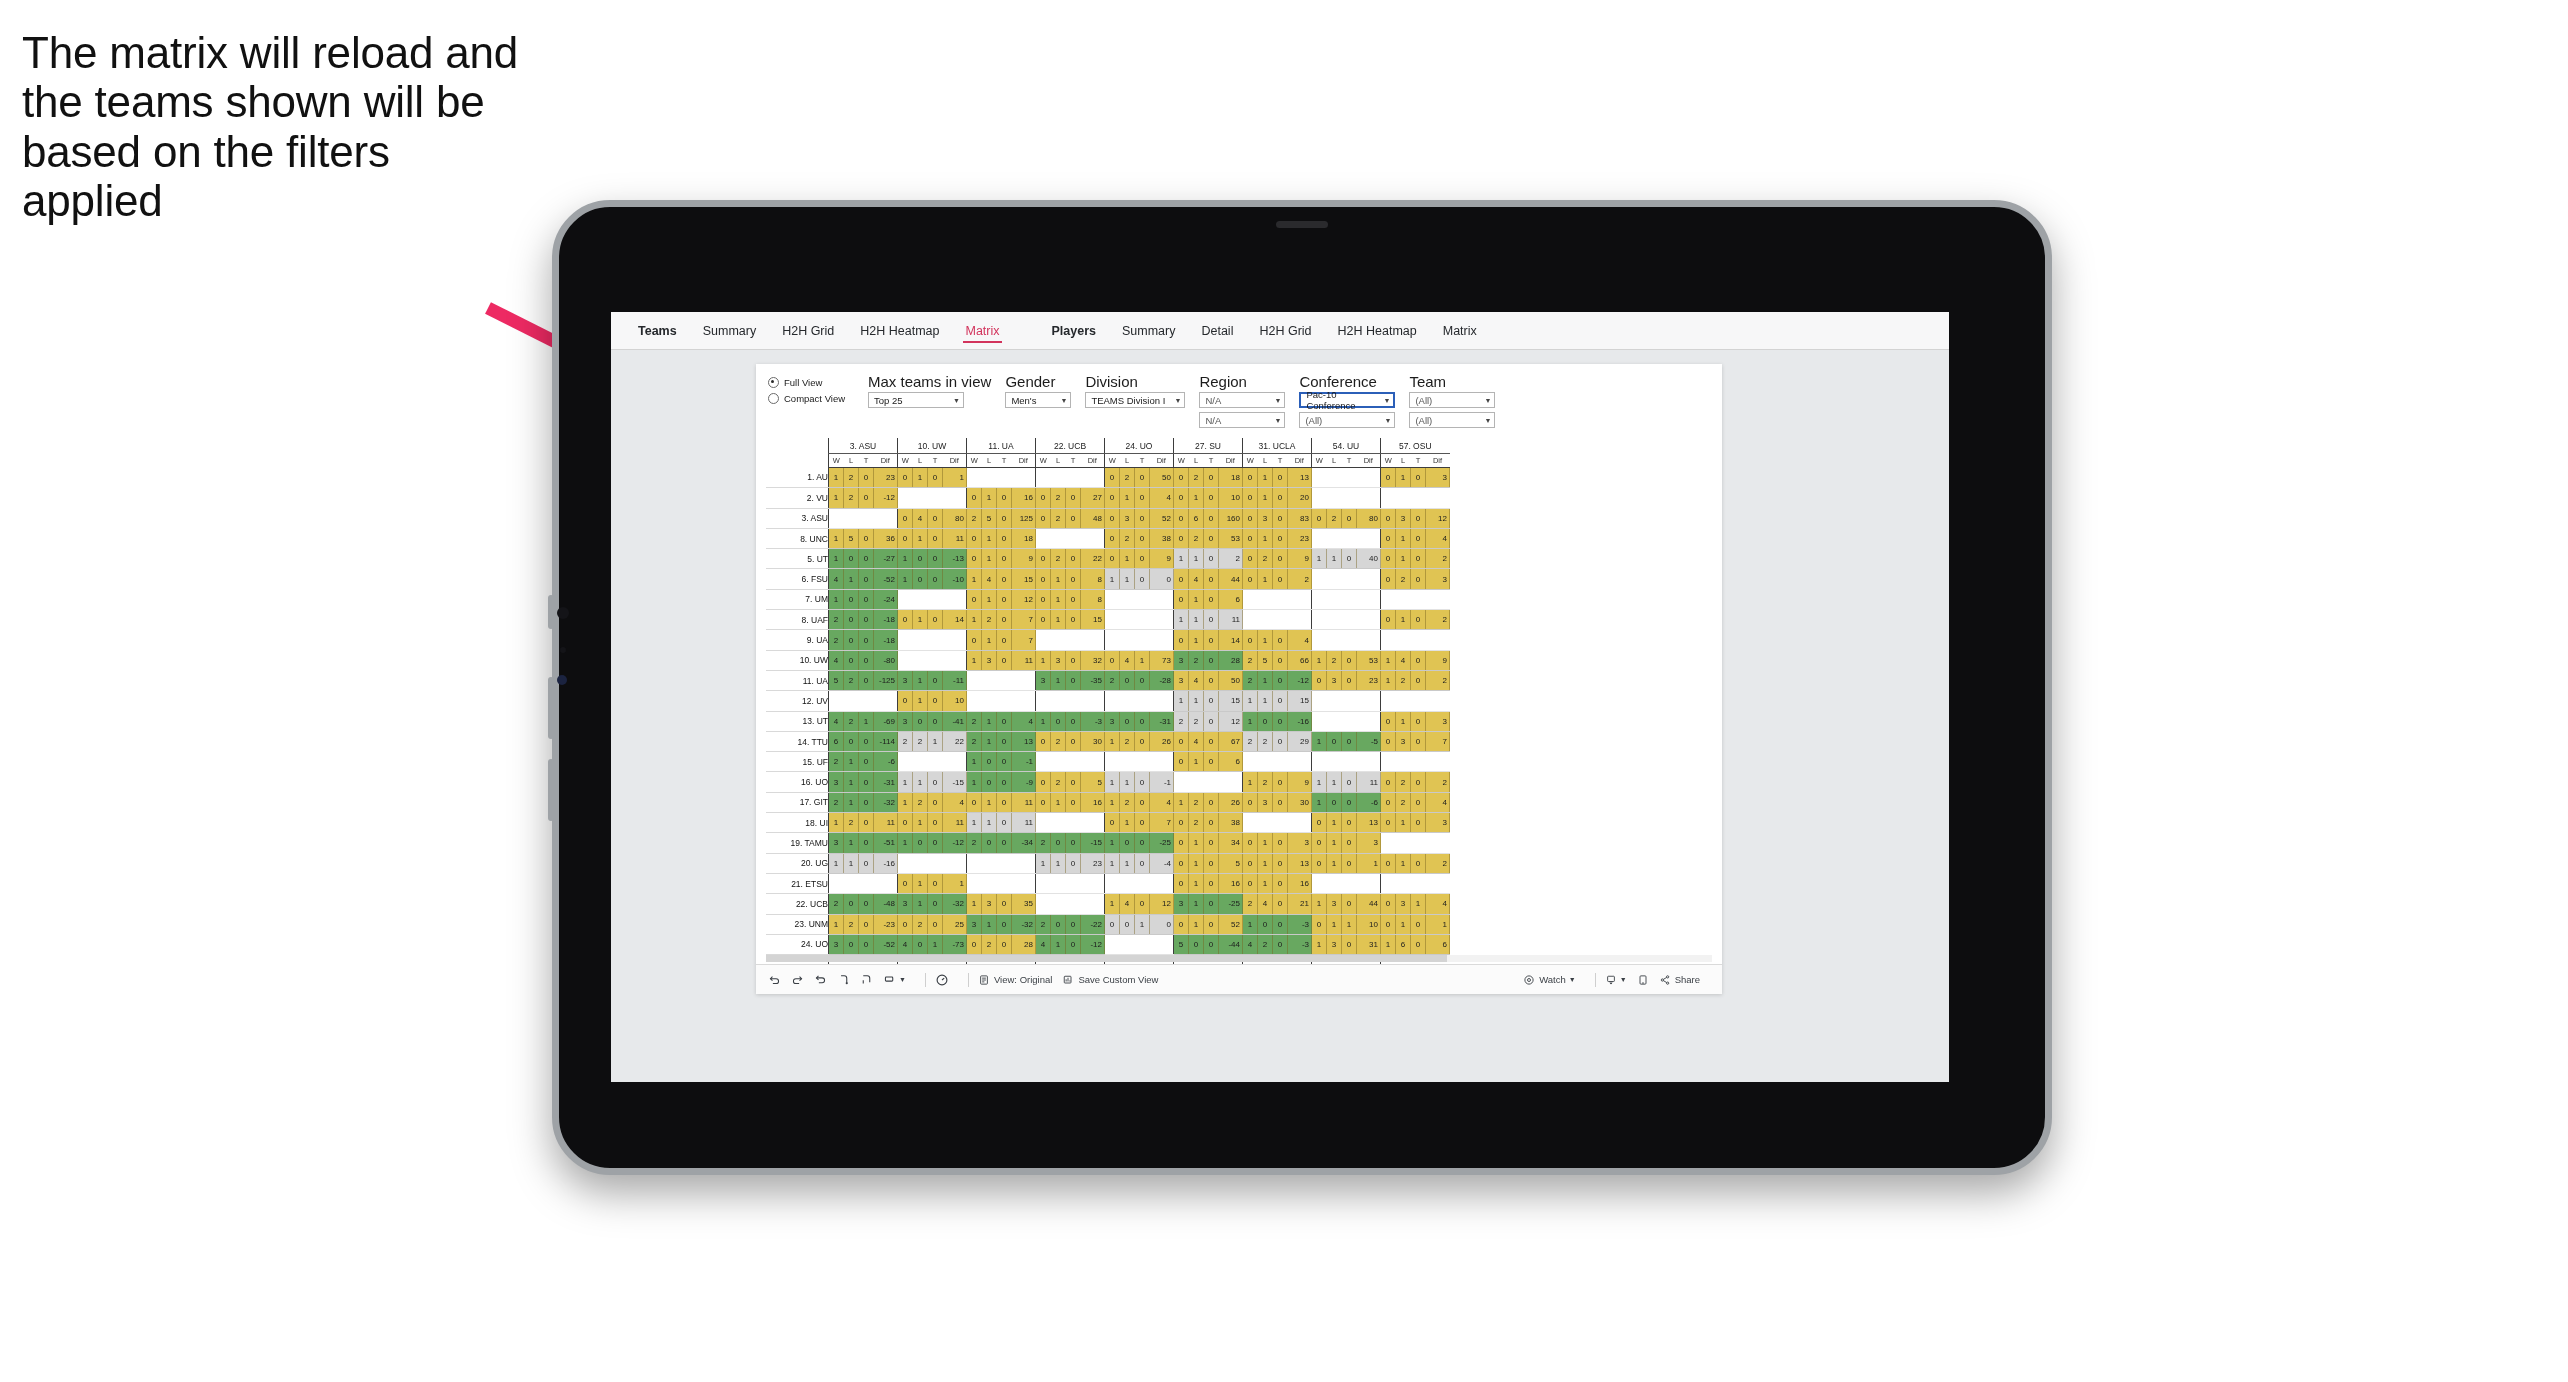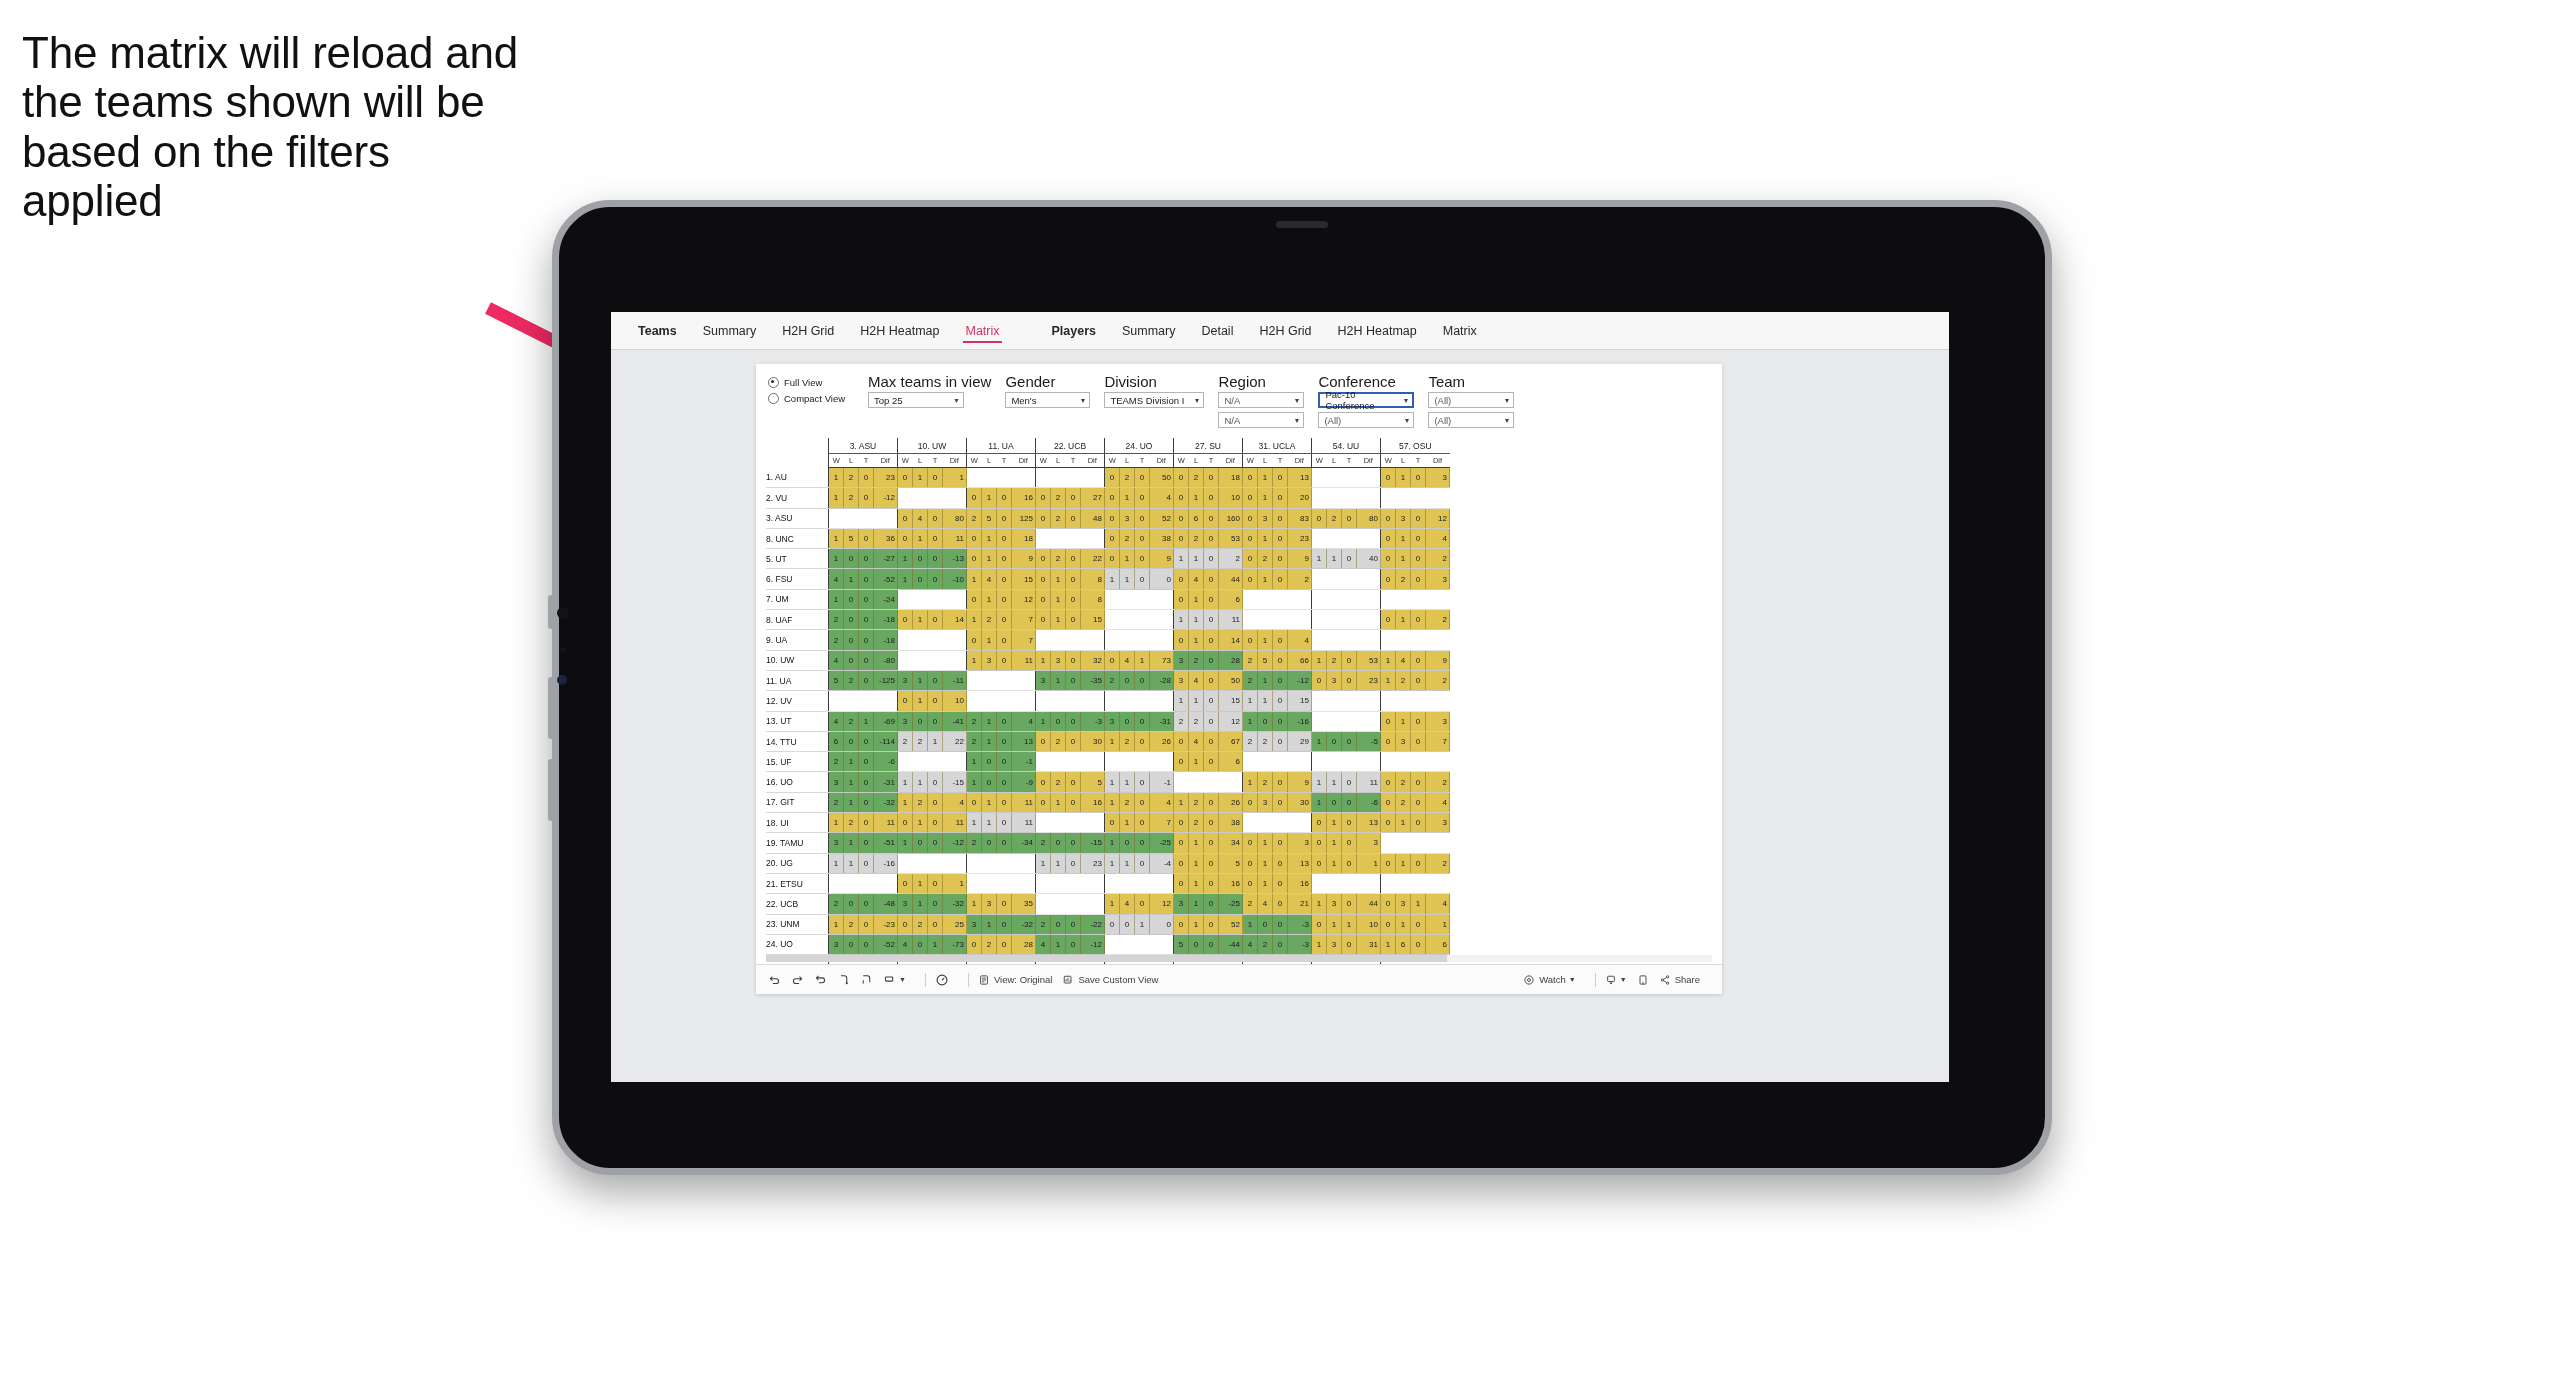--- a/index.html
+++ b/index.html
@@ -92,35 +92,35 @@
   .radio.on::after{content:"";position:absolute;left:2px;top:2px;width:3px;height:3px;
     border-radius:50%;background:#2b2b2b;}
   .filter-col{margin-left:14px;}
   .filter-label{font-size:15px;color:#1c1c1c;margin-bottom:3px;line-height:1;}
   .select{height:16px;border:1px solid #b4b4b4;background:#fff;display:flex;align-items:center;
     justify-content:space-between;padding:0 3px 0 5px;font-size:9.5px;color:#1a1a1a;
     box-sizing:border-box;margin-bottom:4px;cursor:pointer;}
   .select.focused{border:2px solid #2b5fb8;}
   .select .caret{font-size:7px;color:#444;margin-left:4px;}
   .select.muted{color:#555;}
-  .w-max{width:96px;} .w-gen{width:85px;} .w-div{width:100px;}
+  .w-max{width:96px;} .w-gen{width:66px;} .w-div{width:100px;}
   .w-reg{width:86px;} .w-conf{width:96px;} .w-team{width:86px;}
 
   
   #matrix-wrap{flex:1;overflow:hidden;position:relative;padding:0 10px;box-sizing:border-box;}
   table.matrix{border-collapse:collapse;table-layout:fixed;font-size:8px;
     font-family:"Liberation Sans",sans-serif;}
   table.matrix th,table.matrix td{padding:0;margin:0;}
   .corner{width:62px;}
   th.team-hd{font-size:8.5px;font-weight:normal;color:#1a1a1a;text-align:center;
     border-bottom:1px solid #555;border-left:1px solid #3d3d3d;height:15px;}
   th.sub-hd{font-size:7.5px;font-weight:normal;color:#333;text-align:center;height:13px;
     border-bottom:1px solid #3d3d3d;}
   th.sub-hd.grpstart{border-left:1px solid #3d3d3d;}
-  td.rowlabel{font-size:8.5px;color:#111;text-align:left;padding-right:4px;
+  td.rowlabel{font-size:8.5px;color:#111;text-align:right;padding-right:4px;
     height:19.3px;border-bottom:1px solid #d9d9d9;white-space:nowrap;}
   td.cell{text-align:center;height:19.3px;border-bottom:1px solid #c9c9c9;
     border-right:1px solid rgba(120,100,30,.45);font-size:8px;color:#1d1d1d;}
   td.cell.grpstart{border-left:1px solid #3d3d3d;}
   td.cell.y{background:#e0c453;}
   td.cell.g{background:#68a860;}
   td.cell.n{background:#d6d6d6;}
   td.cell.e{background:#ffffff;border-right:none;border-bottom:1px solid #e2e2e2;}
   td.cell.dif{text-align:right;padding-right:2px;}
   tr.spacer td{height:16px;border-bottom:none;background:#fff;}

